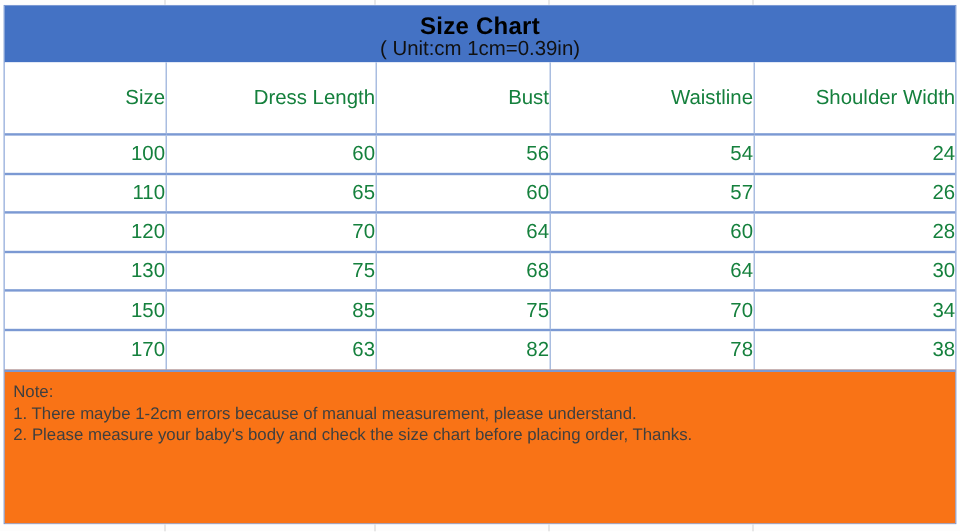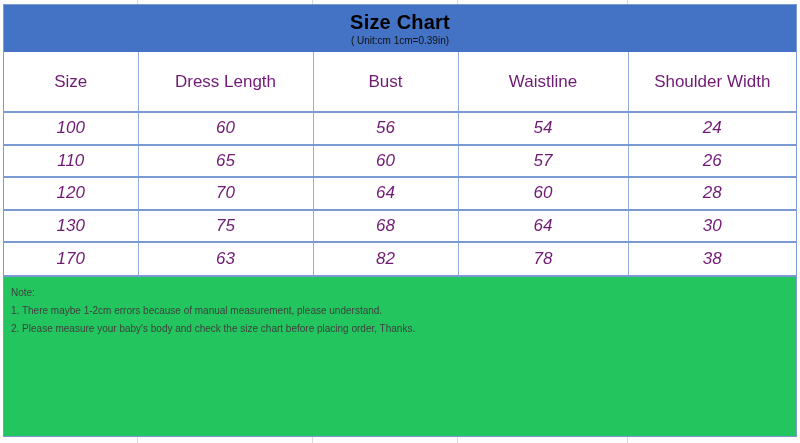--- a/index.html
+++ b/index.html
@@ -53,21 +53,21 @@
     justify-content: center;
   }
   .title-bar .title {
     font-size: 20px;
     font-weight: 700;
     color: #000000;
     line-height: 24px;
     letter-spacing: 0.2px;
   }
   .title-bar .subtitle {
-    font-size: 10px;
+    font-size: 17px;
     color: #111111;
     line-height: 14px;
   }
   table.size-table {
     border-collapse: collapse;
     border-style: hidden; 
     table-layout: fixed;
     width: 100%;
     flex: 0 0 auto;
   }
@@ -75,41 +75,41 @@
   col.c2 { width: 175px; }
   col.c3 { width: 145px; }
   col.c4 { width: 170px; }
   col.c5 { width: 168px; }
   .size-table th,
   .size-table td {
     border-left: 1px solid #94add9;
     border-right: 1px solid #94add9;
     border-top: 2px solid #7b99d3;
     border-bottom: 2px solid #7b99d3;
-    text-align: center;
+    text-align: right;
     vertical-align: middle;
-    color: #701a75;
+    color: #15803d;
     background: #ffffff;
     padding: 0;
   }
   .size-table thead tr { height: 60px; }
   .size-table th {
     font-size: 17px;
     font-weight: 500;
   }
-  .size-table tbody tr { height: 32.6px; font-style: italic; }
+  .size-table tbody tr { height: 32.6px; }
   .size-table td { font-size: 17px; }
   .notes {
     flex: 1 1 auto;
     border-top: 2px solid #7b99d3;
     padding: 7px 10px 0 7px;
-    font-size: 10px;
+    font-size: 14px;
     color: #3f3f3f;
     line-height: 18px;
-    background: #22c55e;
+    background: #f97316;
   }
 </style>
 </head>
 <body>
 
 <div class="sheet">
 
   <div class="strip strip-top">
     <div class="gridline" style="left:137px"></div>
     <div class="gridline" style="left:312px"></div>
@@ -164,20 +164,27 @@
             <td>28</td>
           </tr>
           <tr>
             <td>130</td>
             <td>75</td>
             <td>68</td>
             <td>64</td>
             <td>30</td>
           </tr>
           <tr>
+            <td>150</td>
+            <td>85</td>
+            <td>75</td>
+            <td>70</td>
+            <td>34</td>
+          </tr>
+          <tr>
             <td>170</td>
             <td>63</td>
             <td>82</td>
             <td>78</td>
             <td>38</td>
           </tr>
         </tbody>
     </table>
 
     <div class="notes">

